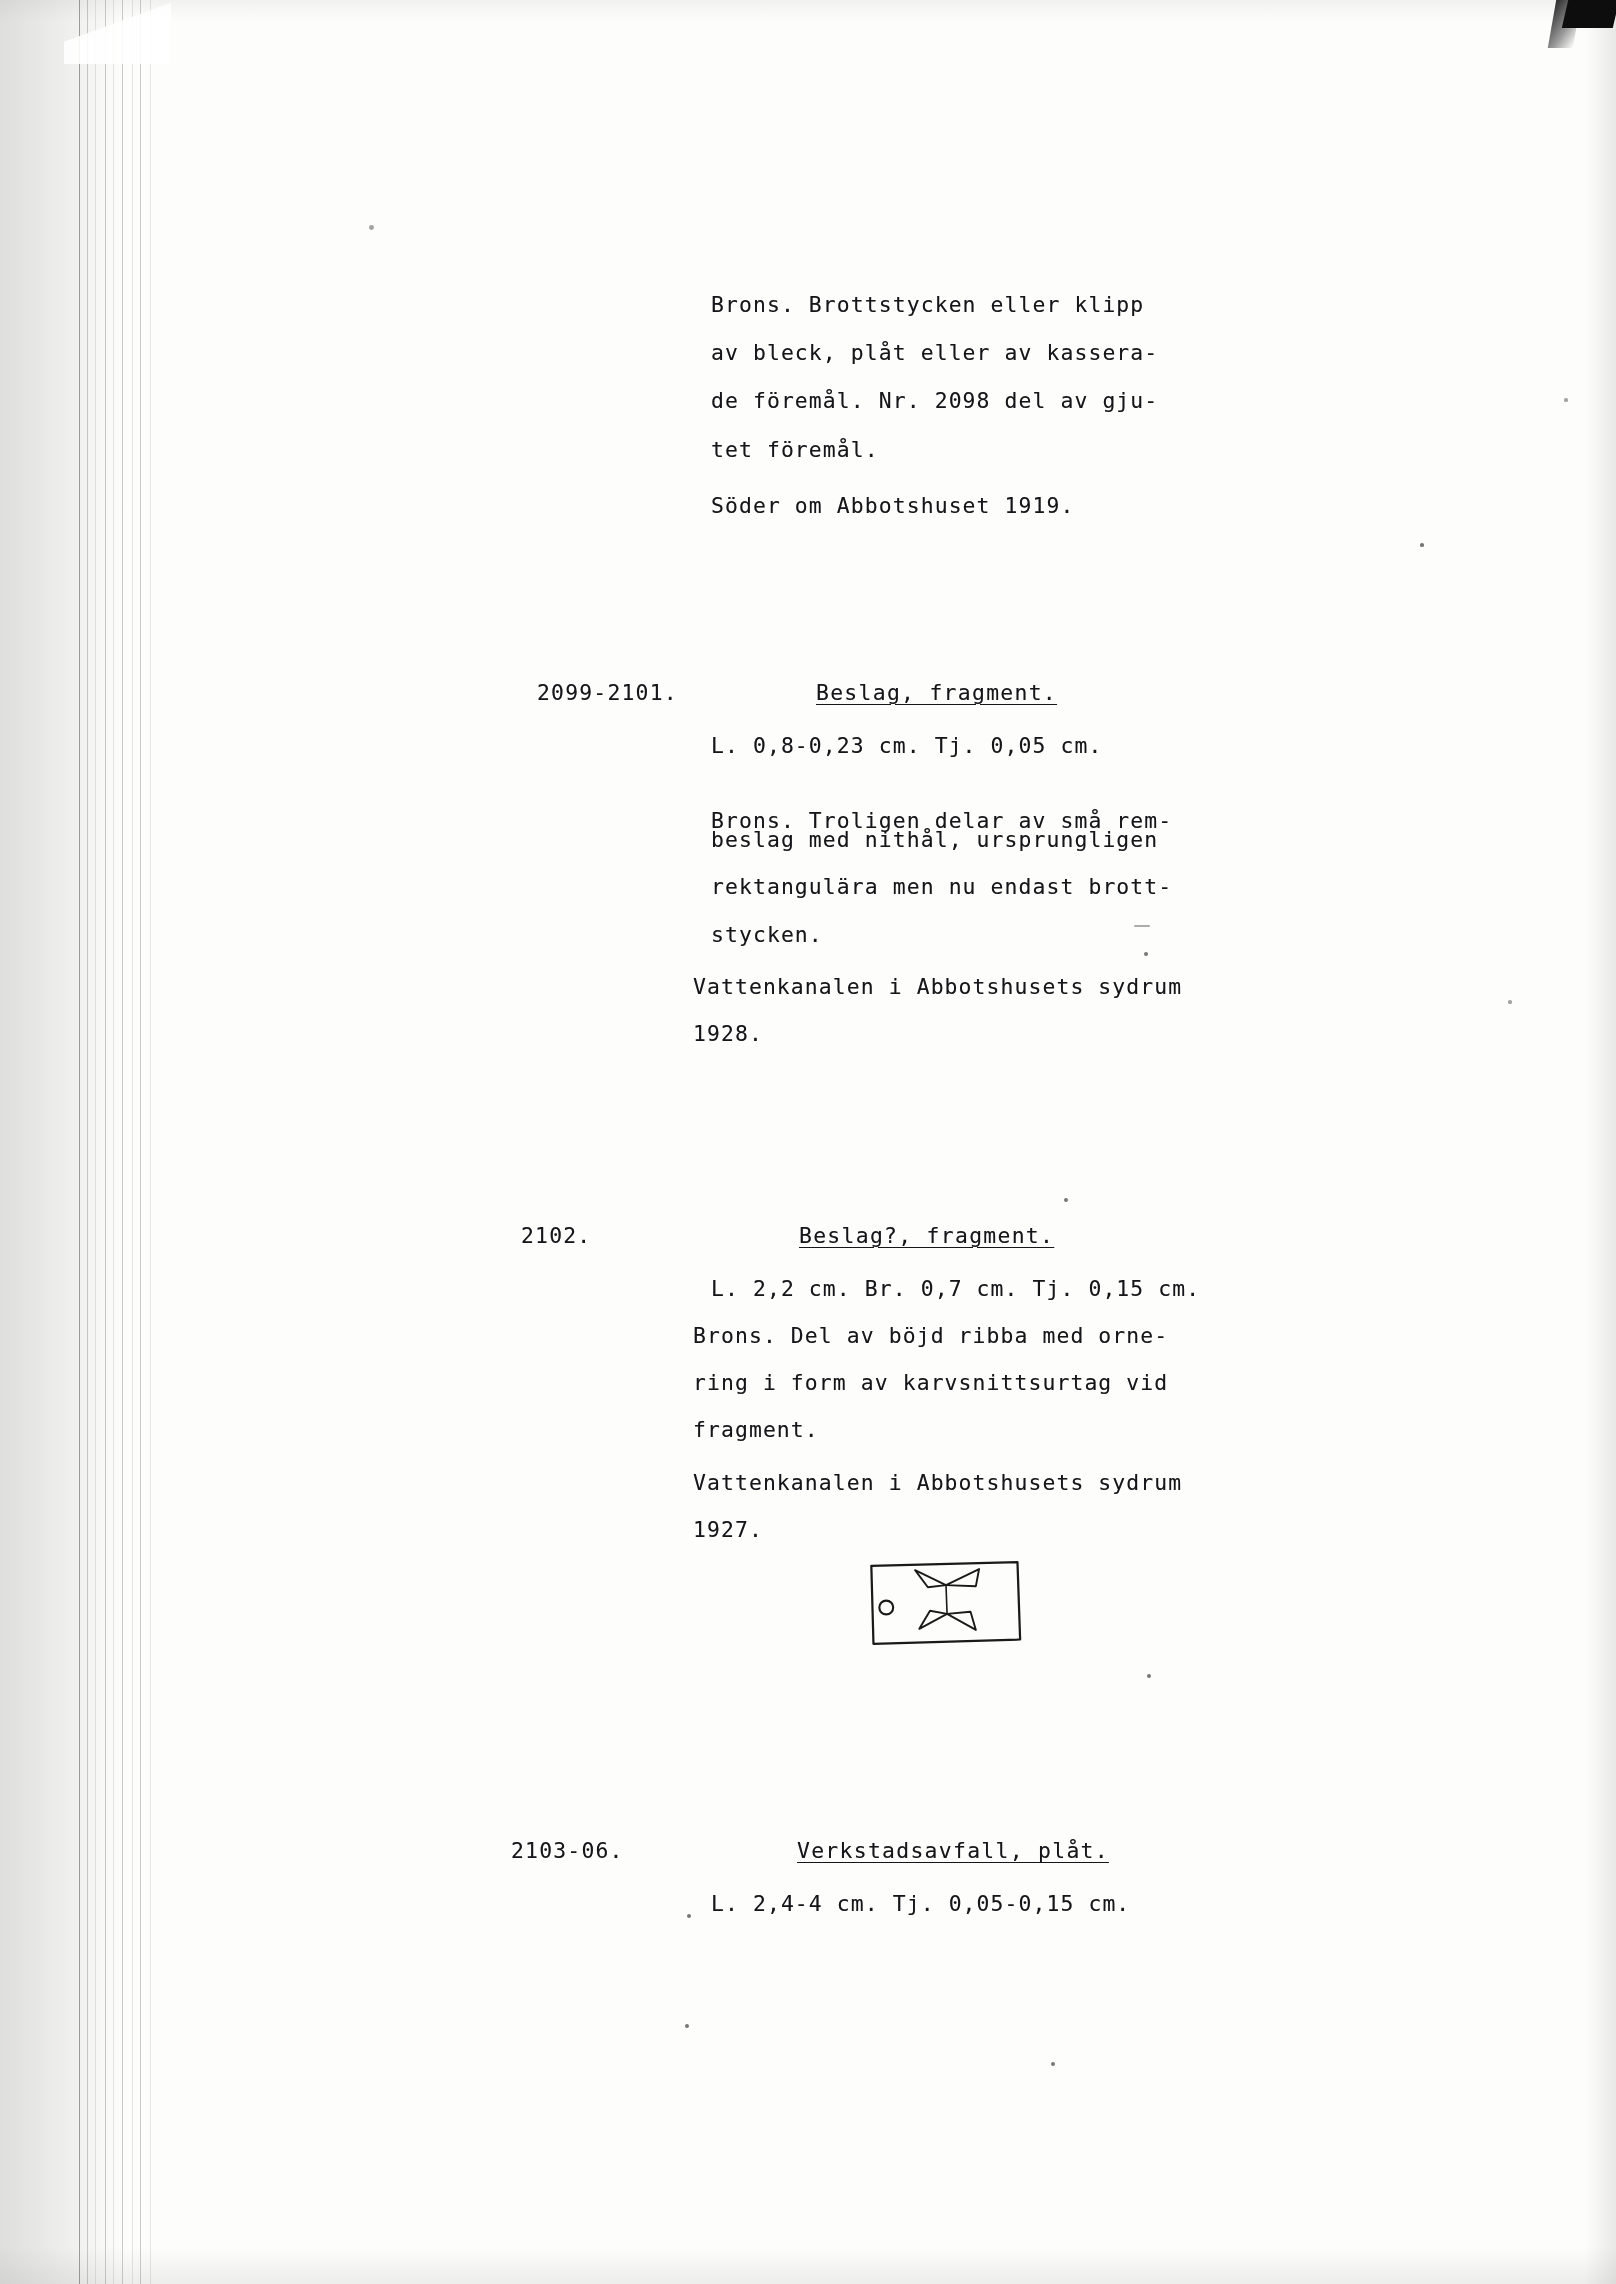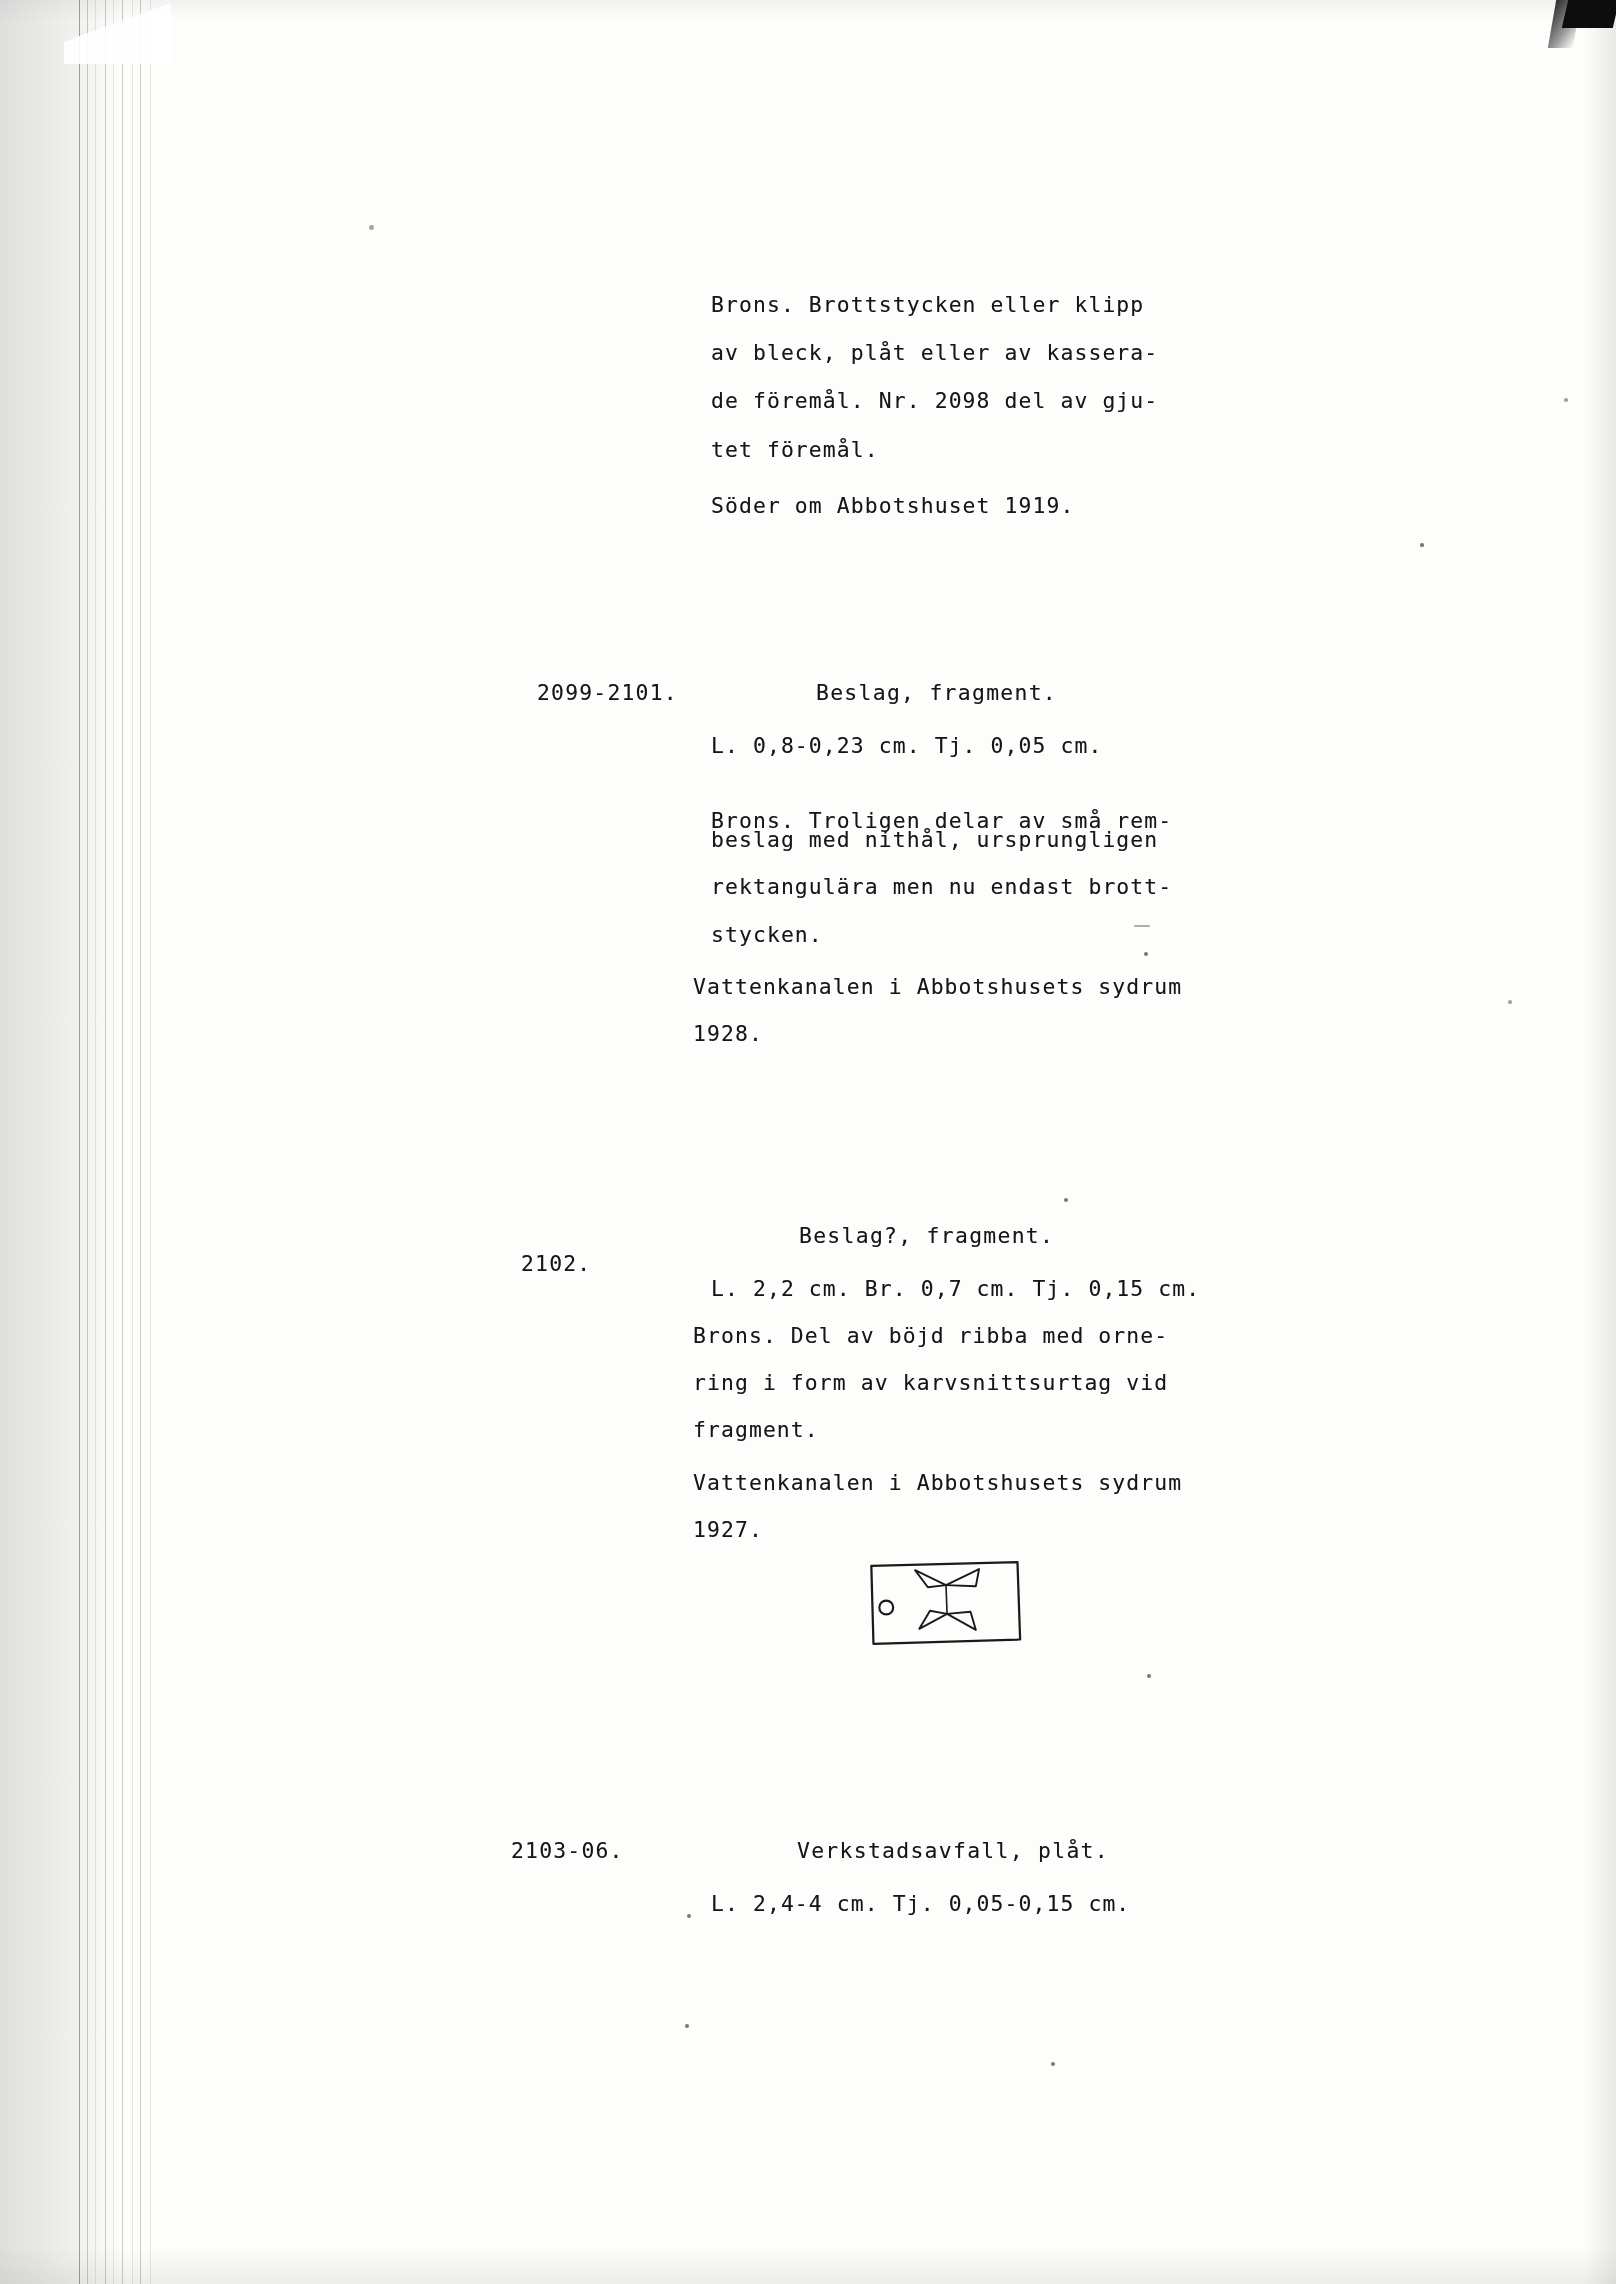--- a/index.html
+++ b/index.html
@@ -115,20 +115,21 @@
     font-family: "DejaVu Sans Mono", monospace;
     font-size: 21.4px;
     letter-spacing: 1.1px;
     line-height: 1.0;
     text-shadow: 0 0 0.5px rgba(0,0,0,0.28);
   }
   .ln.num {
     letter-spacing: 1.2px;
   }
   .ln.head {
+    text-decoration: underline;
     text-underline-offset: 3.7px;
     text-decoration-thickness: 1.3px;
     letter-spacing: 1.3px;
   }
 
   
   .sketch {
     position: absolute;
     left: 866px;
     top: 1554px;
@@ -183,21 +184,21 @@
   <div class="ln num" style="left:537px; top:682px;">2099-2101.</div>
   <div class="ln head" style="left:816px; top:682px;">Beslag, fragment.</div>
   <div class="ln" style="left:711px; top:735px;">L. 0,8-0,23 cm. Tj. 0,05 cm.</div>
   <div class="ln" style="left:711px; top:782px;margin-top:28px;">Brons. Troligen delar av små rem-</div>
   <div class="ln" style="left:711px; top:829px;">beslag med nithål, ursprungligen</div>
   <div class="ln" style="left:711px; top:876px;">rektangulära men nu endast brott-</div>
   <div class="ln" style="left:711px; top:924px;">stycken.</div>
   <div class="ln" style="left:693px; top:976px;">Vattenkanalen i Abbotshusets sydrum</div>
   <div class="ln" style="left:693px; top:1023px;">1928.</div>
 
-  <div class="ln num" style="left:521px;  top:1225px;margin-top:28px;">2102.</div>
+  <div class="ln num" style="left:521px;  top:1225px;">2102.</div>
   <div class="ln head" style="left:799px; top:1225px;">Beslag?, fragment.</div>
   <div class="ln" style="left:711px; top:1278px;">L. 2,2 cm. Br. 0,7 cm. Tj. 0,15 cm.</div>
   <div class="ln" style="left:693px; top:1325px;">Brons. Del av böjd ribba med orne-</div>
   <div class="ln" style="left:693px; top:1372px;">ring i form av karvsnittsurtag vid</div>
   <div class="ln" style="left:693px; top:1419px;">fragment.</div>
   <div class="ln" style="left:693px; top:1472px;">Vattenkanalen i Abbotshusets sydrum</div>
   <div class="ln" style="left:693px; top:1519px;">1927.</div>
 
   <svg class="sketch" viewBox="0 0 300 185">
     <g fill="none" stroke="#1a1a1a" stroke-width="4.2" stroke-linecap="round" stroke-linejoin="round">

